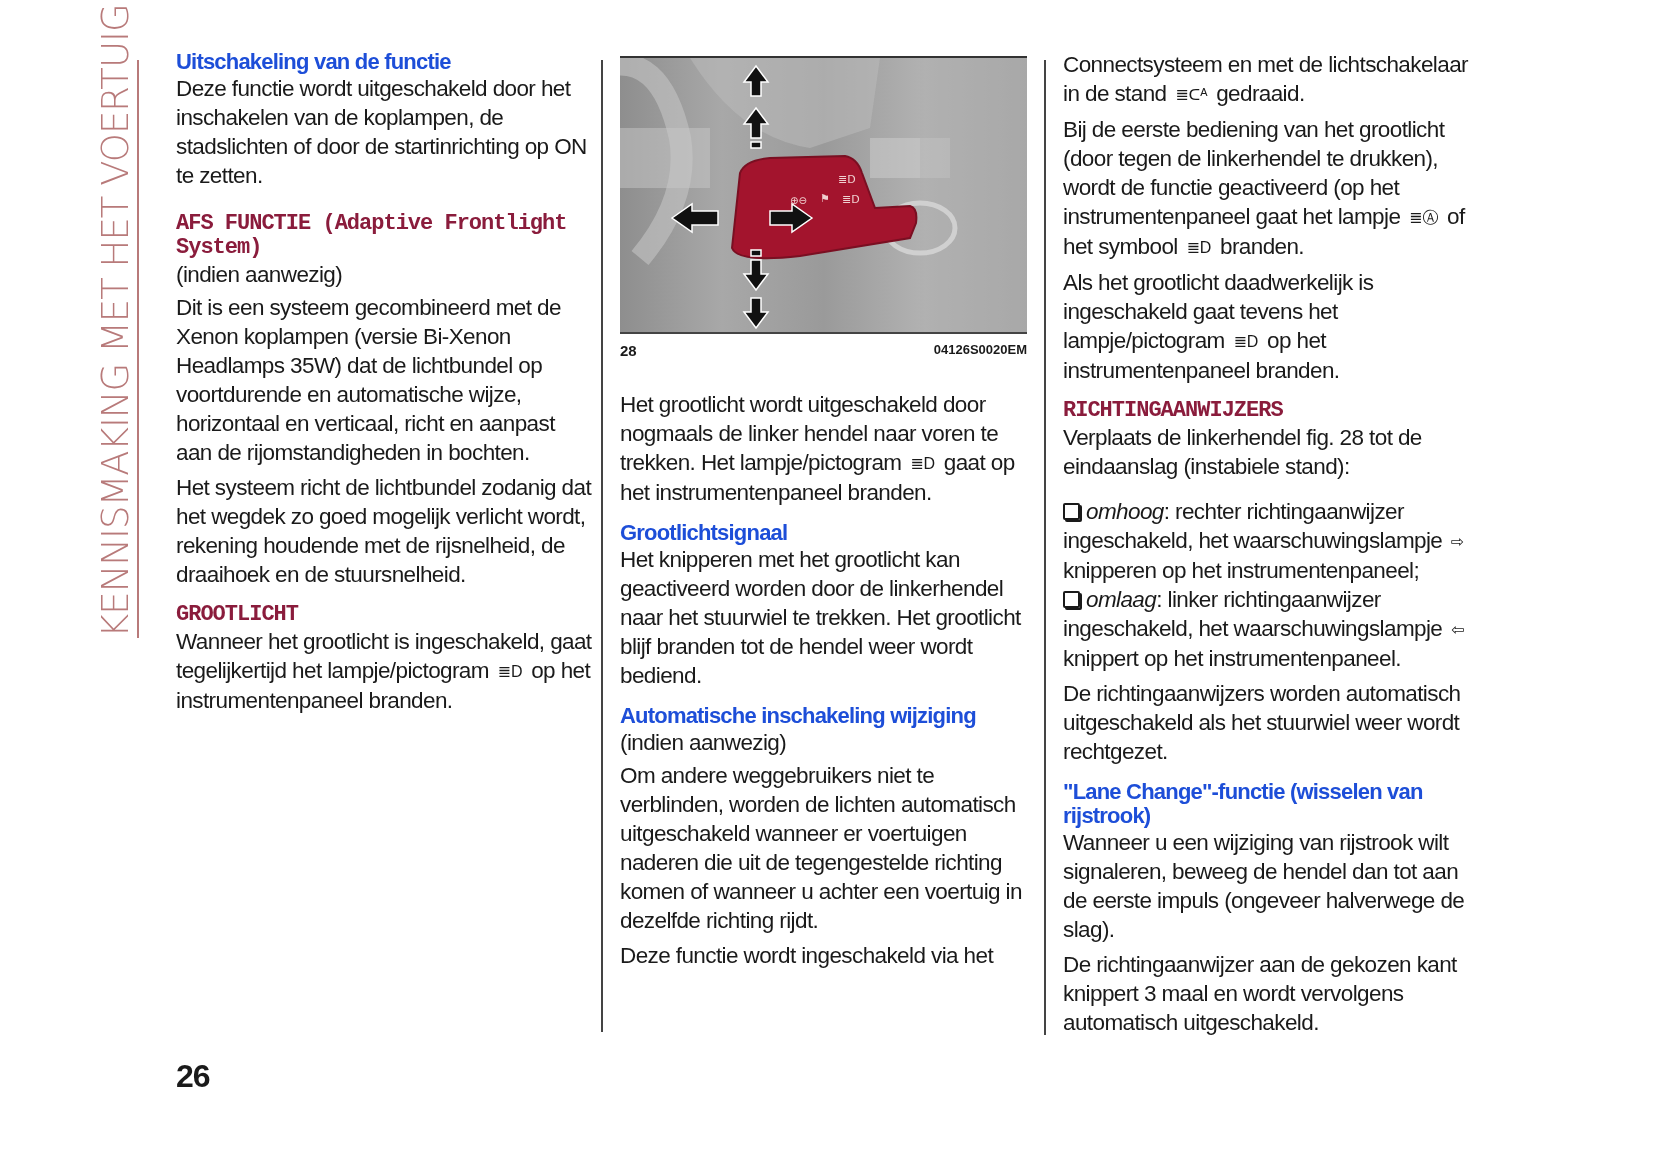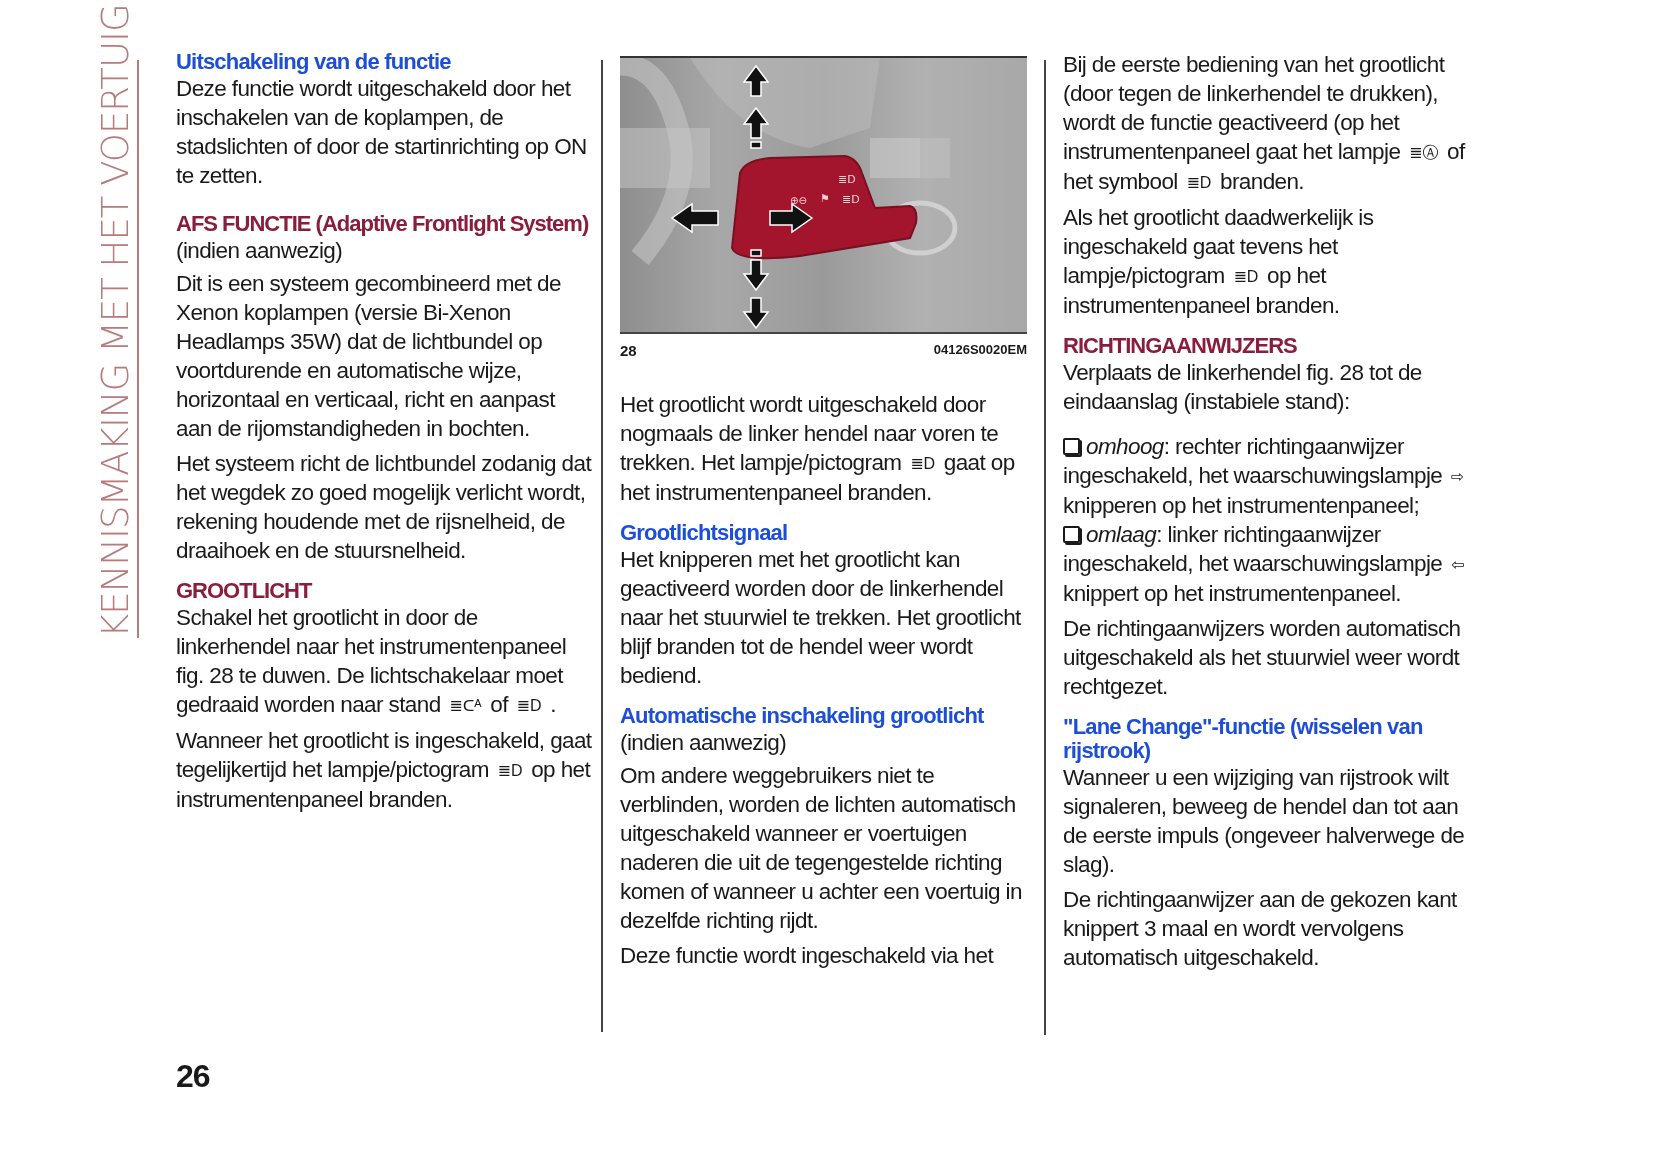--- a/index.html
+++ b/index.html
@@ -13,21 +13,21 @@
   .side-rule{position:absolute;left:137px;top:60px;width:2px;height:578px;background:#b87a7a;}
   .col{position:absolute;top:50px;}
   .col1{left:176px;width:420px;}
   .col2{left:620px;width:410px;}
   .col3{left:1063px;width:420px;}
   .divider{position:absolute;top:60px;width:1.5px;background:#444;}
   .div1{left:601px;height:972px;}
   .div2{left:1044px;height:975px;}
   p{margin:0 0 6px 0;font-size:22.5px;line-height:29px;letter-spacing:-0.6px;}
   h3{margin:0;font-size:22px;line-height:24px;color:#1d4ed8;font-weight:bold;letter-spacing:-0.8px;}
-  h2{margin:0;font-size:22px;line-height:24px;color:#8a1c3c;font-weight:bold;letter-spacing:-1px;}
+  h2{margin:0;font-size:22px;line-height:24px;color:#8a1c3c;font-weight:bold;letter-spacing:-1px;font-family:Liberation Mono, monospace;}
   .mt{margin-top:14px;}
   .mb4{margin-bottom:4px;}
   .sym{display:inline-block;font-size:16px;letter-spacing:0;vertical-align:1px;padding:0 3px;}
   .bullet{display:inline-block;width:13px;height:13px;border:2px solid #1a1a1a;border-radius:2px;
           margin-right:6px;vertical-align:-1px;box-shadow:2px 2px 0 #1a1a1a;}
   em{font-style:italic;}
   .figure{position:absolute;left:620px;top:56px;width:407px;height:274px;
           background:linear-gradient(90deg,#8e8e8e 0%,#a8a8a8 25%,#9a9a9a 50%,#b2b2b2 75%,#a4a4a4 100%);
           border-top:2px solid #333;border-bottom:2px solid #444;overflow:hidden;}
   .fig-caption{position:absolute;left:620px;top:342px;width:407px;height:20px;font-size:15px;font-weight:bold;}
@@ -49,27 +49,20 @@
 <div class="col col1">
   <h3>Uitschakeling van de functie</h3>
   <p>Deze functie wordt uitgeschakeld door het inschakelen van de koplampen, de stadslichten of door de startinrichting op ON te zetten.</p>
 
   <h2 class="mt" style="margin-top:22px">AFS FUNCTIE (Adaptive Frontlight System)</h2>
   <p class="mb4">(indien aanwezig)</p>
   <p>Dit is een systeem gecombineerd met de Xenon koplampen (versie Bi-Xenon Headlamps 35W) dat de lichtbundel op voortdurende en automatische wijze, horizontaal en verticaal, richt en aanpast aan de rijomstandigheden in bochten.</p>
   <p>Het systeem richt de lichtbundel zodanig dat het wegdek zo goed mogelijk verlicht wordt, rekening houdende met de rijsnelheid, de draaihoek en de stuursnelheid.</p>
 
   <h2 class="mt">GROOTLICHT</h2>
-  <p>
-    <span>Schakel het grootlicht in door de linkerhendel naar het instrumentenpaneel fig. 28 te duwen. De lichtschakelaar moet gedraaid worden naar stand</span>
-    <span class="sym">≣ᑕᴬ</span>
-    <span>of</span>
-    <span class="sym">≣D</span>
-    <span>.</span>
-  </p>
   <p>
     <span>Wanneer het grootlicht is ingeschakeld, gaat tegelijkertijd het lampje/pictogram</span>
     <span class="sym">≣D</span>
     <span>op het instrumentenpaneel branden.</span>
   </p>
 </div>
 
 <div class="figure">
   <svg width="407" height="274" viewBox="0 0 407 274">
 
@@ -110,27 +103,32 @@
 </div>
 
 <div class="col col2" style="top:390px">
   <p>
     <span>Het grootlicht wordt uitgeschakeld door nogmaals de linker hendel naar voren te trekken. Het lampje/pictogram</span>
     <span class="sym">≣D</span>
     <span>gaat op het instrumentenpaneel branden.</span>
   </p>
   <h3 class="mt">Grootlichtsignaal</h3>
   <p>Het knipperen met het grootlicht kan geactiveerd worden door de linkerhendel naar het stuurwiel te trekken. Het grootlicht blijf branden tot de hendel weer wordt bediend.</p>
-  <h3 class="mt">Automatische inschakeling grootlicht</h3>
+  <h3 class="mt">Automatische inschakeling wijziging</h3>
   <p class="mb4">(indien aanwezig)</p>
   <p>Om andere weggebruikers niet te verblinden, worden de lichten automatisch uitgeschakeld wanneer er voertuigen naderen die uit de tegengestelde richting komen of wanneer u achter een voertuig in dezelfde richting rijdt.</p>
   <p>Deze functie wordt ingeschakeld via het</p>
 </div>
 
 <div class="col col3">
+  <p>
+    <span>Connectsysteem en met de lichtschakelaar in de stand</span>
+    <span class="sym">≣ᑕᴬ</span>
+    <span>gedraaid.</span>
+  </p>
   <p>
     <span>Bij de eerste bediening van het grootlicht (door tegen de linkerhendel te drukken), wordt de functie geactiveerd (op het instrumentenpaneel gaat het lampje</span>
     <span class="sym">≣Ⓐ</span>
     <span>of het symbool</span>
     <span class="sym">≣D</span>
     <span>branden.</span>
   </p>
   <p>
     <span>Als het grootlicht daadwerkelijk is ingeschakeld gaat tevens het lampje/pictogram</span>
     <span class="sym">≣D</span>

